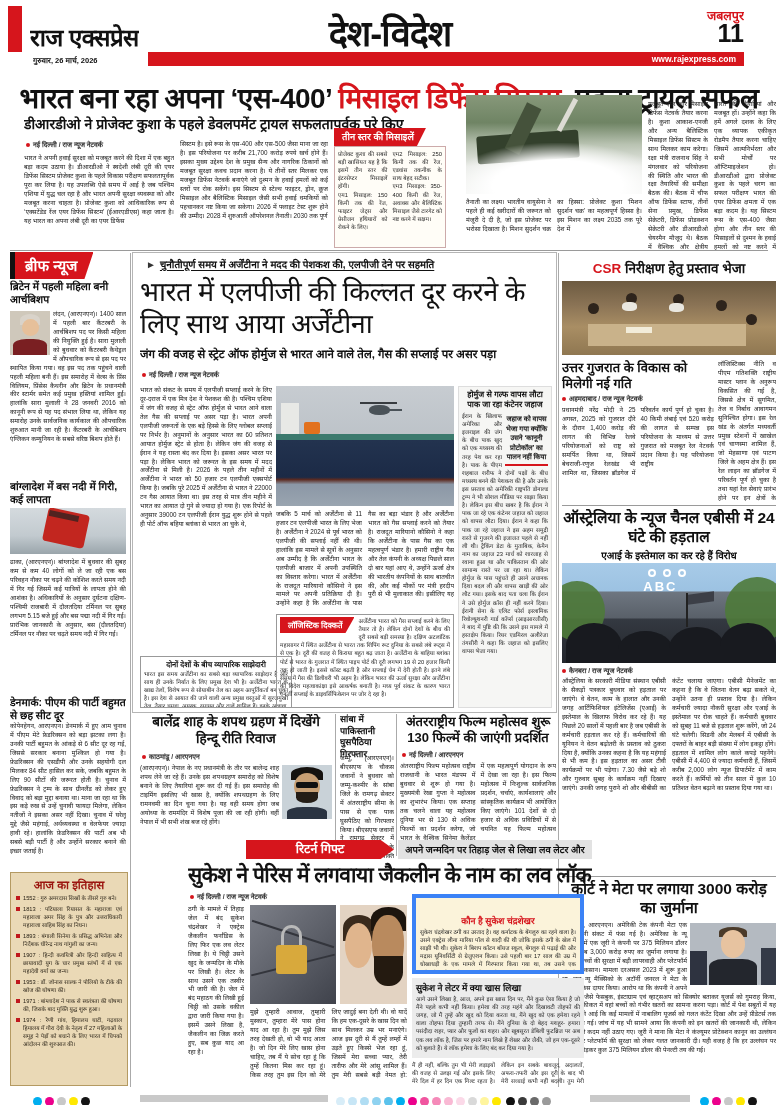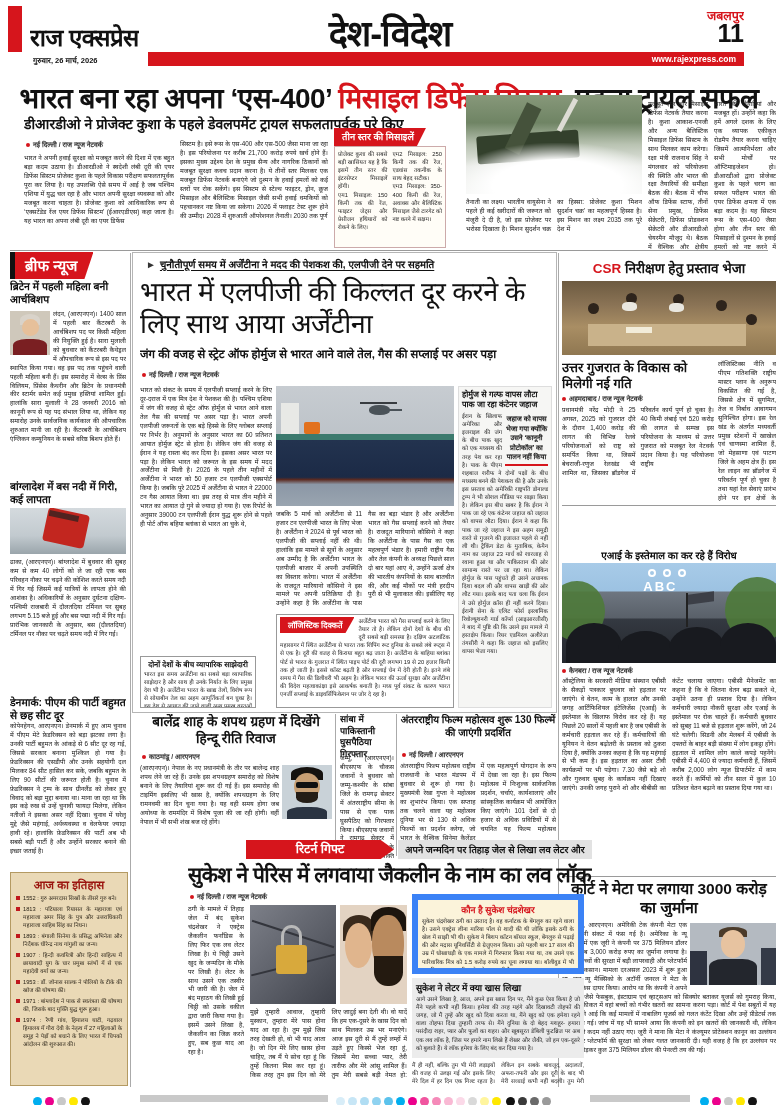--- a/index.html
+++ b/index.html
@@ -74,26 +74,26 @@
   #lpg-byline{left:142px;top:370px;width:200px}
   #lpg-c1{left:140px;top:386px;width:132px;height:268px}
   #lpg-photo{left:276px;top:386px;width:178px;height:120px;background:linear-gradient(180deg,#c7ccd1 0%,#bcc2c8 44%,#23334f 45%,#1b2a46 76%,#5d2b22 78%,#8b97a6 82%,#9aa5b0 100%)}
   .s-deck{left:0;top:40%;width:100%;height:5%;background:#3c7a6e}
   .s-house{left:3%;top:14%;width:10%;height:30%;background:#e8e9e6}
   .s-boat{left:16%;top:30%;width:9%;height:10%;background:#e2711d;border-radius:2px}
   .s-heli-body{left:52%;top:16%;width:12%;height:8%;background:#4a5258;border-radius:45%}
   .s-heli-rotor{left:47%;top:13%;width:21%;height:2px;background:#383c40}
   .s-heli-tail{left:62%;top:19%;width:9%;height:2px;background:#4a5258}
   #lpg-under{left:276px;top:510px;width:178px;height:102px;column-count:2;column-gap:6px}
-  #lpg-trade{left:140px;top:656px;width:116px;height:52px;border:1px solid #999;padding:2px 3px}
+  #lpg-trade{left:140px;top:656px;width:152px;height:52px;border:1px solid #999;padding:2px 3px}
   #lpg-trade .bx-t{display:block;text-align:center;font-size:7.5px;font-weight:800;margin-bottom:1px}
   #lpg-log{left:276px;top:614px;width:178px;height:94px;border:1px solid #999;padding:2px 3px}
   #lpg-log .flag{font-size:8px;float:left;margin:0 4px 1px 0}
   #lpg-hz{left:458px;top:386px;width:94px;height:322px;background:#f6f6f4;border:1px solid #ddd;padding:3px}
-  #lpg-hz .hz-t{display:block;font-size:8px;font-weight:800;line-height:1.25;margin-bottom:2px}
+  #lpg-hz .hz-t{display:block;text-align:center;font-size:8px;font-weight:800;line-height:1.25;margin-bottom:2px}
   #lpg-hz .hz-q{float:right;width:50%;margin:2px 0 2px 3px;font-size:6.8px;font-weight:800;color:#1c1c1c;text-align:center;border-bottom:2px solid var(--accent);padding-bottom:2px}
   
   #rc-rule{left:558px;top:253px;height:834px}
   #csr-h{left:562px;top:259px;width:214px;text-align:center;font-size:13.5px;font-weight:800;white-space:nowrap}
   #csr-h .red{color:var(--accent)}
   #csr-photo{left:562px;top:281px;width:214px;height:74px;background:linear-gradient(180deg,#6d5b41 0%,#8a7355 32%,#a98e64 62%,#8f7751 100%)}
   .mt-table{left:12%;top:58%;width:74%;height:30%;background:#c9b28a}
   .mt-paper{left:30%;top:62%;width:12%;height:8%;background:#f2ecd9}
   .head{width:11px;height:11px;border-radius:50%;background:#2e241c}
   .sh-white{width:15px;height:9px;border-radius:40%;background:#e9e7e0}
@@ -129,42 +129,42 @@
   #bal-byline{left:142px;top:752px;width:150px}
   #bal-t{left:140px;top:764px;width:192px;height:94px}
   #bal-img{float:right;width:50px;height:54px;margin:1px 0 1px 3px;position:relative;overflow:hidden;background:#c9d2d8}
   .p-hair{position:absolute;left:18%;top:4%;width:64%;height:24%;background:#15120f;border-radius:50% 50% 0 0}
   .p-face{position:absolute;left:24%;top:14%;width:52%;height:50%;background:#c79f74;border-radius:50%}
   .p-glass{position:absolute;left:28%;top:32%;width:44%;height:11%;background:#111;border-radius:2px}
   .p-beard{position:absolute;left:28%;top:50%;width:44%;height:20%;background:#241d16;border-radius:0 0 50% 50%}
   .p-shirt{position:absolute;left:10%;bottom:0;width:80%;height:22%;background:#2b3442;border-radius:40% 40% 0 0}
   #smb-h{left:340px;top:714px;width:54px;font-size:9px;font-weight:800;line-height:1.3}
   #smb-t{left:340px;top:754px;width:54px;height:104px}
-  #ff-h{left:400px;top:714px;width:156px;text-align:center;font-size:10px;font-weight:800;line-height:1.25}
+  #ff-h{left:400px;top:714px;width:156px;text-align:center;font-size:13px;font-weight:800;line-height:1.25}
   #ff-byline{left:402px;top:750px;width:150px}
   #ff-t{left:400px;top:762px;width:156px;height:84px;column-count:2;column-gap:5px}
   
   #suk-banner{left:246px;top:840px;width:148px;height:19px;background:var(--accent);color:#fff;font-weight:800;font-size:12.5px;line-height:19px;text-align:center;clip-path:polygon(0 0,91% 0,100% 50%,91% 100%,0 100%)}
   #suk-strip{left:398px;top:840px;width:194px;height:19px;background:#e2e2e2;color:#111;font-size:9.5px;font-weight:800;line-height:19px;text-align:center}
   #suk-h{left:188px;top:860px;width:404px;font-size:21px;font-weight:800;white-space:nowrap;letter-spacing:-.5px}
   #suk-byline{left:190px;top:892px;width:160px}
   #suk-c0{left:188px;top:905px;width:56px;height:182px}
   #suk-lock{left:250px;top:905px;width:86px;height:99px;background:linear-gradient(135deg,#7c7f88 0%,#5d6069 52%,#3f424b 100%)}
   .lk-shackle{left:36%;top:20%;width:24%;height:22%;border:3px solid #b9b9b9;border-bottom:none;border-radius:50% 50% 0 0}
   .lk-body{left:30%;top:40%;width:36%;height:30%;background:#d8a93c;border-radius:3px}
   .lk-mesh1{left:0;top:28%;width:100%;height:2px;background:#33353c;transform:rotate(18deg)}
   .lk-mesh2{left:0;top:60%;width:100%;height:2px;background:#33353c;transform:rotate(-14deg)}
   #suk-couple{left:340px;top:905px;width:67px;height:99px;background:#e3d3c2}
   .c1-hair{left:4%;top:10%;width:48%;height:26%;background:#3a2a1c;border-radius:50% 50% 0 0}
   .c1-face{left:8%;top:18%;width:40%;height:46%;background:#e0b58d;border-radius:50%}
   .c2-hair{left:46%;top:2%;width:52%;height:24%;background:#1d150e;border-radius:50% 50% 0 0}
   .c2-face{left:48%;top:10%;width:48%;height:58%;background:#b98a5e;border-radius:46%}
   .c2-beard{left:50%;top:52%;width:44%;height:30%;background:#241a10;border-radius:0 0 46% 46%}
   #suk-t2{left:250px;top:1008px;width:157px;height:80px;column-count:2;column-gap:6px}
-  #suk-who{left:412px;top:894px;width:172px;height:80px;background:#fbf3da;border:6px solid #3b82f6;padding:3px 4px}
+  #suk-who{left:412px;top:894px;width:172px;height:80px;background:#fbf3da;border:4px solid #3b82f6;padding:16px 4px}
   #suk-who .bx-t{display:block;text-align:center;font-size:9px;font-weight:800;color:var(--accent);margin-bottom:1px}
   #suk-letter{left:412px;top:978px;width:172px;height:80px;background:#ececec;padding:3px 4px}
   #suk-letter .bx-t{display:block;text-align:left;font-size:9px;font-weight:800;color:#111;margin-bottom:1px}
   #suk-mini{left:412px;top:1061px;width:172px;height:27px;column-count:2;column-gap:6px}
   
   #reg{left:0;top:1089px;width:778px;height:16px}
   .regdot{display:inline-block;width:9px;height:9px;border-radius:50%;margin-right:3px;vertical-align:middle}
   .reggroup{position:absolute;top:3px;white-space:nowrap}
   #reg-left{left:33px}
   #reg-bar1{position:absolute;left:140px;top:6px;width:188px;height:7px;background:#c9c9c9}
@@ -286,20 +286,21 @@
     <div class="head" style="left:86%;top:44%"></div>
     <div class="sh-white" style="position:absolute;left:28%;top:28%"></div>
     <div class="sh-white" style="position:absolute;left:50%;top:30%"></div>
   </div>
   <div class="blk" id="guj-h">उत्तर गुजरात के विकास को मिलेगी नई गति</div>
   <div class="blk byline" id="guj-byline">अहमदाबाद / राज न्यूज नेटवर्क</div>
   <div class="blk bt" id="guj-t1">प्रधानमंत्री नरेंद्र मोदी ने 25 अगस्त, 2025 को गुजरात दौरे के दौरान 1,400 करोड़ की लागत की विभिन्न रेलवे परियोजनाओं को राष्ट्र को समर्पित किया था, जिसमें बेचराजी-रणुज रेलखंड भी शामिल था, जिसका ब्रॉडगेज में परिवर्तन कार्य पूर्ण हो चुका है। 40 किमी लंबाई एवं 520 करोड़ की लागत से सम्पन्न इस परियोजना के माध्यम से उत्तर गुजरात को मजबूत रेल नेटवर्क प्रदान किया है। यह परियोजना राष्ट्रीय</div>
   <div class="blk bt" id="guj-t2">लॉजिस्टिक्स नीति व पीएम गतिशक्ति राष्ट्रीय मास्टर प्लान के अनुरूप विकसित की गई है, जिससे क्षेत्र में सुगमित, तेज व निर्बाध आवागमन सुनिश्चित होगा। इस रेल खंड के अंतर्गत मध्यवर्ती प्रमुख स्टेशनों में खाखेल एवं चाणस्मा शामिल हैं, जो मेहसाणा एवं पाटण जिले के अहम क्षेत्र हैं। इस रेल लाइन का ब्रॉडगेज में परिवर्तन पूर्ण हो चुका है तथा यहां रेल सेवाएं प्रारंभ होने पर इन क्षेत्रों के ग्रामीण एवं अर्ध-शहरी इलाकों को सीधा लाभ प्राप्त होगा। इससे स्थानीय निवासियों, विद्यार्थियों, नौकरीपेशा लोगों तथा छोटे व्यवसायियों के लिए आवागमन अधिक सुगम, तेज एवं किफायती हो जाएगा।</div>
   <div class="hr" id="rc-hr1"></div>
 
+  <div class="blk" id="abc-h">ऑस्ट्रेलिया के न्यूज चैनल एबीसी में 24 घंटे की हड़ताल</div>
   <div class="blk" id="abc-sub">एआई के इस्तेमाल का कर रहे हैं विरोध</div>
   <div class="ph blk" id="abc-photo">
     <div class="tree" style="left:-6%;top:18%;width:26%;height:60%"></div>
     <div class="tree" style="right:-6%;top:14%;width:30%;height:66%"></div>
     <div class="abc-ring" style="left:40%"></div>
     <div class="abc-ring" style="left:47%"></div>
     <div class="abc-ring" style="left:54%"></div>
     <div class="abc-logo">ABC</div>
     <div class="flagpole"></div>
     <div class="flagcloth"></div>

